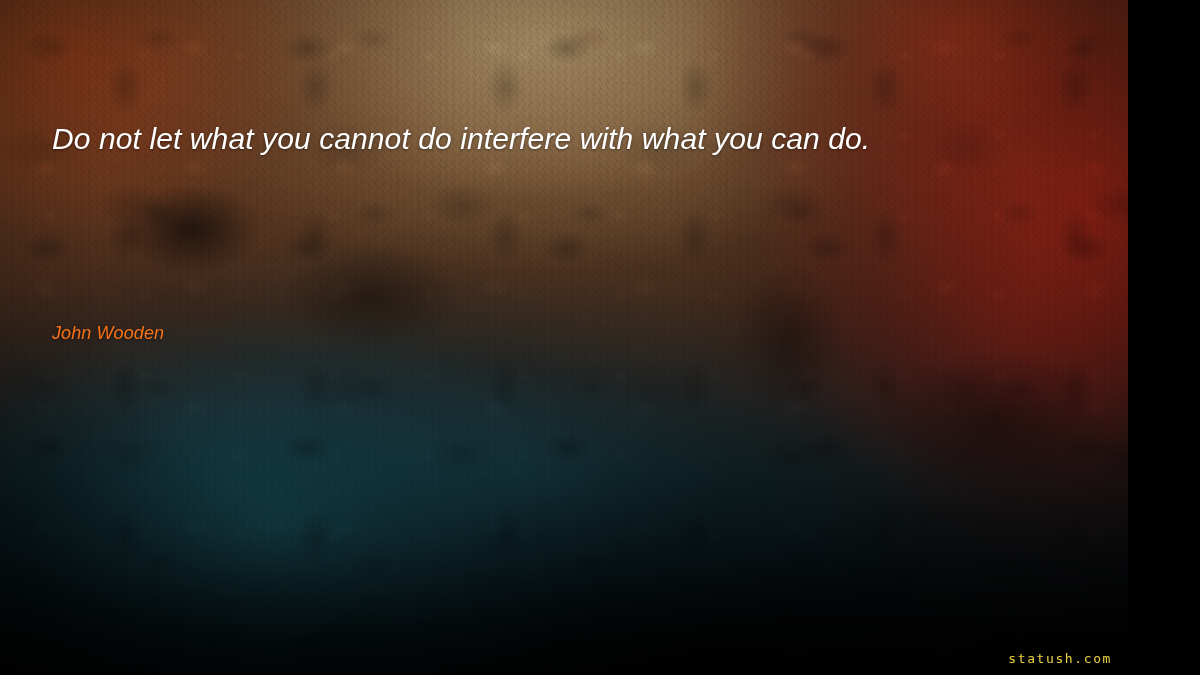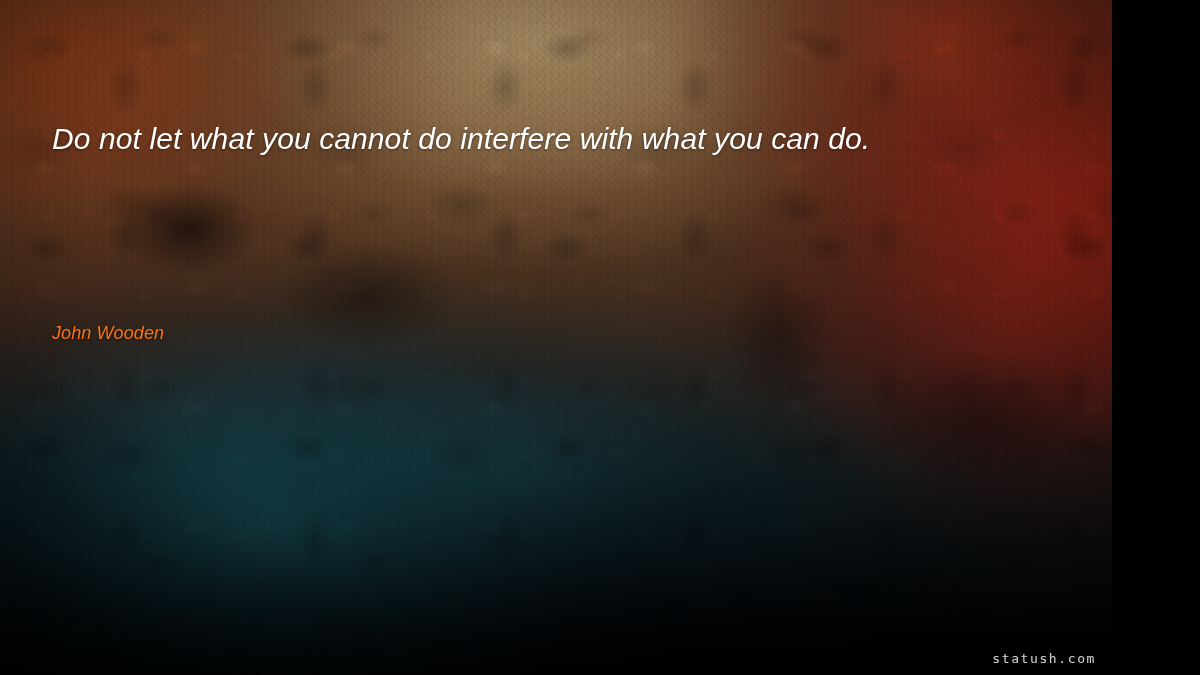--- a/index.html
+++ b/index.html
@@ -9,20 +9,21 @@
     background: #000;
   }
 
   #quote-canvas {
     position: relative;
     width: 1112px;
     height: 675px;
     overflow: hidden;
     background: #140a06;
     font-family: "Liberation Sans", "DejaVu Sans", sans-serif;
+    padding-left: 16px;
     -webkit-font-smoothing: antialiased;
   }
 
   
   .bg-layer {
     position: absolute;
     top: 0; left: 0;
     width: 100%;
     height: 100%;
     pointer-events: none;
@@ -213,21 +214,21 @@
 
   #watermark {
     position: absolute;
     right: 16px;
     bottom: 10px;
     margin: 0;
     font-family: "DejaVu Sans Mono", "Liberation Mono", monospace;
     font-size: 13px;
     line-height: 1;
     letter-spacing: 1.6px;
-    color: #e5e5e5;
+    color: #fde047;
     opacity: 0.92;
   }
 </style>
 </head>
 <body>
 
 <div id="quote-canvas">
 
   <div class="bg-layer" id="bg-base"></div>
   <div class="bg-layer" id="bg-warm-bloom"></div>

